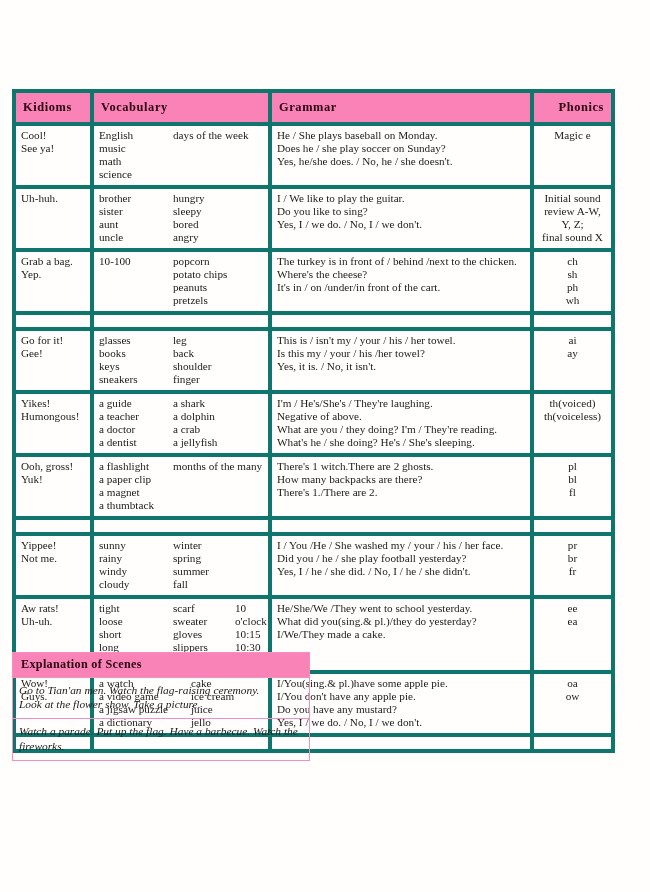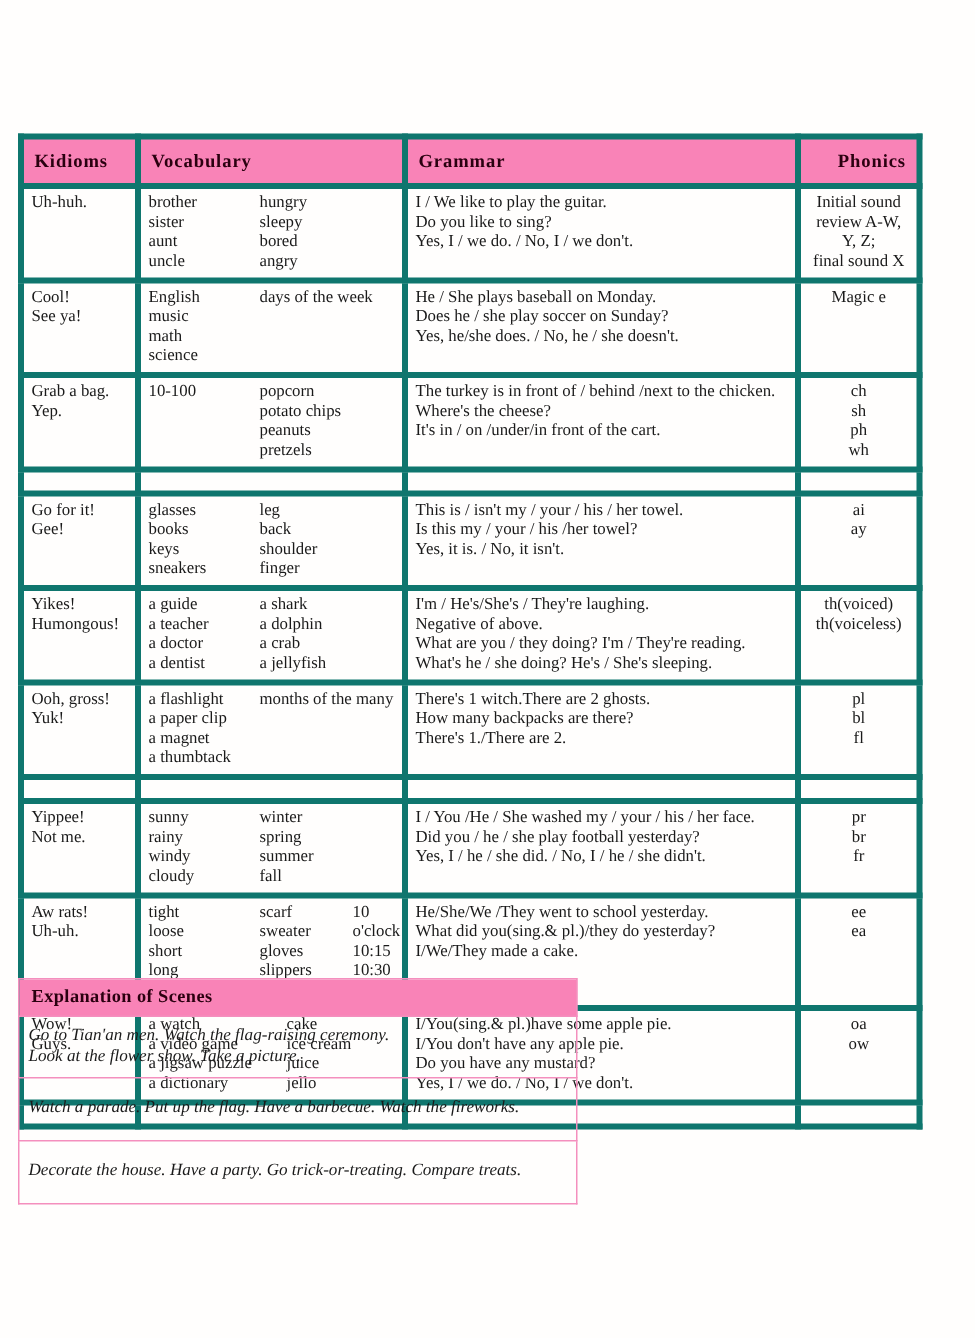--- a/index.html
+++ b/index.html
@@ -69,21 +69,21 @@
   .row-spacer td {
     height: 12px;
     padding: 0;
   }
 
   
   .scenes {
     position: absolute;
     left: 12px;
     top: 652px;
-    width: 373px;
+    width: 298px;
     border-collapse: collapse;
     table-layout: fixed;
     font-size: 11.4px;
   }
   .scenes th, .scenes td {
     border: 1px solid #f48fbe;
     text-align: left;
     vertical-align: middle;
   }
   .scenes th {
@@ -116,20 +116,38 @@
     </colgroup>
     <thead>
       <tr>
         <th>Kidioms</th>
         <th>Vocabulary</th>
         <th>Grammar</th>
         <th class="ph">Phonics</th>
       </tr>
     </thead>
     <tbody>
+
+      <tr>
+        <td class="cell-kid">Cool!
+See ya!</td>
+        <td>
+            <div class="vocab-wrap">
+              <span class="vocab-col vc-1">English
+music
+math
+science</span>
+              <span class="vocab-col vc-3">days of the week</span>
+            </div>
+          </td>
+        <td class="cell-gram">He / She plays baseball on Monday.
+Does he / she play soccer on Sunday?
+    Yes, he/she does. / No, he / she doesn't.</td>
+        <td class="cell-phon">Magic e</td>
+      </tr>
 
       <tr>
         <td class="cell-kid">Uh-huh.</td>
         <td>
             <div class="vocab-wrap">
               <span class="vocab-col vc-1">brother
 sister
 aunt
 uncle</span>
               <span class="vocab-col vc-2">hungry
@@ -139,38 +157,20 @@
               <span class="vocab-col vc-3"></span>
             </div>
           </td>
         <td class="cell-gram">I / We like to play the guitar.
 Do you like to sing?
     Yes, I / we do. / No, I / we don't.</td>
         <td class="cell-phon">Initial sound
 review A-W,
 Y, Z;
 final sound X</td>
-      </tr>
-
-      <tr>
-        <td class="cell-kid">Cool!
-See ya!</td>
-        <td>
-            <div class="vocab-wrap">
-              <span class="vocab-col vc-1">English
-music
-math
-science</span>
-              <span class="vocab-col vc-3">days of the week</span>
-            </div>
-          </td>
-        <td class="cell-gram">He / She plays baseball on Monday.
-Does he / she play soccer on Sunday?
-    Yes, he/she does. / No, he / she doesn't.</td>
-        <td class="cell-phon">Magic e</td>
       </tr>
 
       <tr>
         <td class="cell-kid">Grab a bag.
 Yep.</td>
         <td>
             <div class="vocab-wrap">
               <span class="vocab-col vc-1">10-100</span>
               <span class="vocab-col vc-3">popcorn
 potato chips
@@ -355,19 +355,16 @@
       </tr>
     </thead>
     <tbody>
       <tr>
         <td>Go to Tian'an men. Watch the flag-raising ceremony.
 Look at the flower show. Take a picture.</td>
       </tr>
       <tr>
         <td class="tall">Watch a parade. Put up the flag. Have a barbecue. Watch the fireworks.</td>
       </tr>
-      <tr>
-        <td class="tall">Decorate the house. Have a party. Go trick-or-treating. Compare treats.</td>
-      </tr>
     </tbody>
   </table>
 
 </div>
 
 </body></html>

